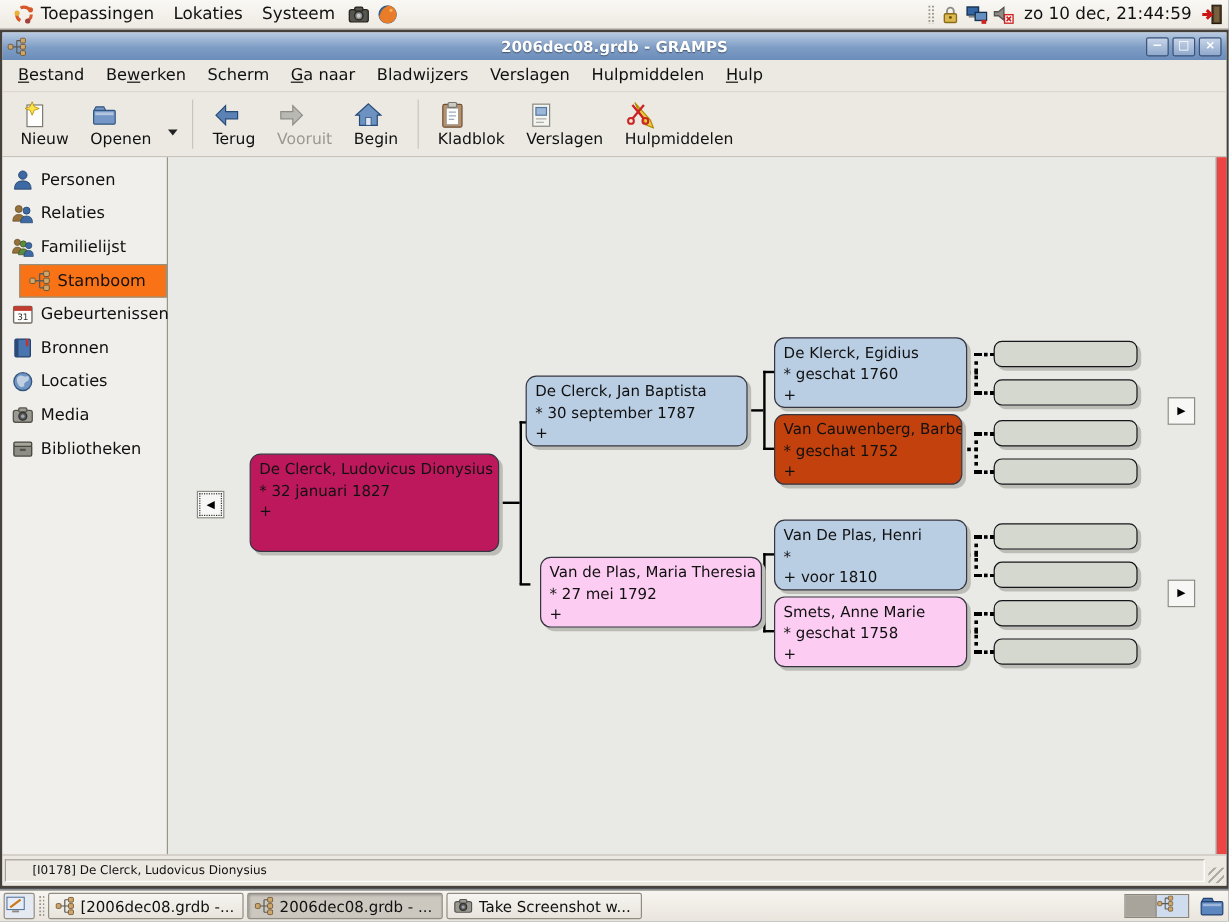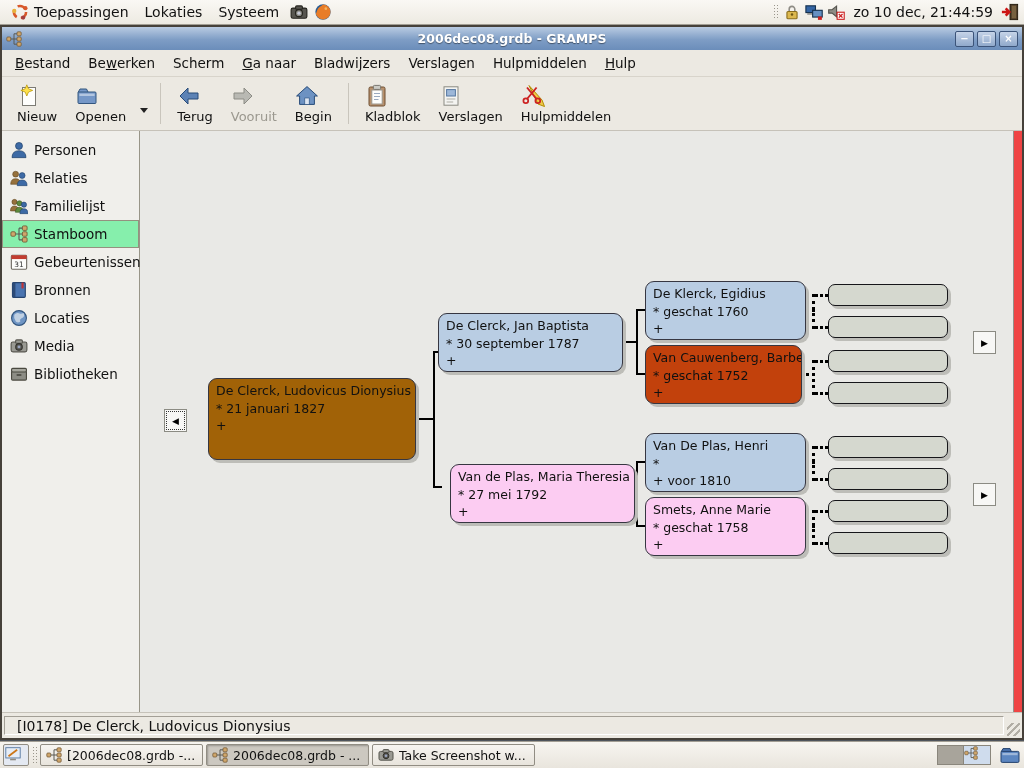--- a/index.html
+++ b/index.html
@@ -47,42 +47,42 @@
   .tool-btn .tlabel { font-size:13px; white-space:nowrap; }
   .tool-btn.disabled .tlabel { color:#9b988f; }
   .tool-drop { display:flex; align-items:center; padding:0 5px; cursor:pointer; }
   .tool-drop .arr { width:0; height:0; border-left:4px solid transparent; border-right:4px solid transparent; border-top:5px solid #222; margin-top:14px; }
   .tool-sep { width:1px; background:#c9c5bc; margin:4px 7px; }
 
   .win-body { flex:1; display:flex; min-height:0; border-right:8px solid #ef4444; }
   .sidebar { width:138px; flex:0 0 138px; background:#f0efeb; border-right:1px solid #989588; padding-top:5px; }
   .side-item { display:flex; align-items:center; gap:6px; height:28px; padding:0 4px 0 7px;
     font-size:13.5px; cursor:pointer; border:1px solid transparent; }
-  .side-item.selected { background:#86efac; border-color:#94917f; }
+  .side-item.selected { background:#f97316; border-color:#94917f;margin-left:14px; }
   .side-icon { width:18px; height:18px; flex:0 0 18px; }
   .side-icon svg { width:100%; height:100%; }
 
   .canvas { flex:1; position:relative; background:#e9e9e6; border-right:1px solid #94908a; overflow:hidden; }
 
   
   .pbox { position:absolute; border:1px solid #363641; border-radius:9px; padding:3px 7px;
     box-shadow:3px 3px 0 #bdbdb8; font-size:12.5px; line-height:17.5px; overflow:hidden;
     white-space:nowrap; cursor:pointer; }
   .ebox { position:absolute; width:120px; height:22px; background:#d5d8cf; border:1px solid #16161a;
     border-radius:7px; box-shadow:3px 3px 0 #bdbdb8; cursor:pointer; }
   .cline { position:absolute; }
   .navbtn { position:absolute; width:23px; height:23px; background:#f7f7f5; border:1px solid #8b8b83;
     display:flex; align-items:center; justify-content:center; font-size:9px; color:#000; cursor:pointer; }
   .navbtn.focus { outline:1px dotted #333; outline-offset:-3px; }
 
   .statusbar { height:26px; flex:0 0 26px; background:#ece9e2; border-top:1px solid #c6c2b9;
     position:relative; display:flex; align-items:center; }
   .status-field { position:absolute; left:2px; top:3px; bottom:3px; right:18px;
     border:1px solid #a39f96; border-bottom-color:#fff; border-right-color:#fff;
-    display:flex; align-items:center; padding:0 12px; font-size:14px; white-space:nowrap; overflow:hidden; }
+    display:flex; align-items:center; padding:0 22px; font-size:10px; white-space:nowrap; overflow:hidden; }
   .resize-grip { position:absolute; right:2px; bottom:2px; width:13px; height:13px;
     background:repeating-linear-gradient(135deg, transparent 0 3px, #b1ada4 3px 5px); cursor:nwse-resize; }
 
   
   .taskbar { position:absolute; left:0; top:741px; width:1024px; height:27px;
     background:linear-gradient(#f7f5f0,#e9e5dd); border-top:1px solid #a29e94;
     display:flex; align-items:center; padding:0 3px; gap:3px; }
   .showdesk-btn { width:26px; height:22px; border:1px solid #918d83; border-radius:2px;
     background:#e4e9f2; display:flex; align-items:center; justify-content:center; cursor:pointer; }
   .showdesk-btn svg { width:18px; height:18px; }
@@ -443,23 +443,23 @@
           <div class="cline" style="left: 675px; top: 229px; width: 13px; border-top: 3px dotted rgb(0, 0, 0);"></div>
           <div class="cline" style="left: 675px; top: 261px; width: 13px; border-top: 3px dotted rgb(0, 0, 0);"></div>
           <div class="cline" style="left: 666px; top: 330px; width: 9px; border-top: 3px dotted rgb(0, 0, 0);"></div>
           <div class="cline" style="left: 672px; top: 315px; height: 35px; border-left: 3px dotted rgb(0, 0, 0);"></div>
           <div class="cline" style="left: 675px; top: 315px; width: 13px; border-top: 3px dotted rgb(0, 0, 0);"></div>
           <div class="cline" style="left: 675px; top: 347px; width: 13px; border-top: 3px dotted rgb(0, 0, 0);"></div>
           <div class="cline" style="left: 666px; top: 394px; width: 9px; border-top: 3px dotted rgb(0, 0, 0);"></div>
           <div class="cline" style="left: 672px; top: 379px; height: 35px; border-left: 3px dotted rgb(0, 0, 0);"></div>
           <div class="cline" style="left: 675px; top: 379px; width: 13px; border-top: 3px dotted rgb(0, 0, 0);"></div>
           <div class="cline" style="left: 675px; top: 411px; width: 13px; border-top: 3px dotted rgb(0, 0, 0);"></div>
-          <div class="pbox" style="left: 68px; top: 247px; width: 208px; height: 82px; background: #a16207;">
+          <div class="pbox" style="left: 68px; top: 247px; width: 208px; height: 82px; background: #be185d;">
             <div>De Clerck, Ludovicus Dionysius</div>
-            <div>* 21 januari 1827</div>
+            <div>* 32 januari 1827</div>
             <div>+</div>
           </div>
           <div class="pbox" style="left: 298px; top: 182px; width: 185px; height: 59px; background: rgb(185, 205, 227);">
             <div>De Clerck, Jan Baptista</div>
             <div>* 30 september 1787</div>
             <div>+</div>
           </div>
           <div class="pbox" style="left: 310px; top: 333px; width: 185px; height: 59px; background: rgb(252, 204, 242);">
             <div>Van de Plas, Maria Theresia</div>
             <div>* 27 mei 1792</div>

